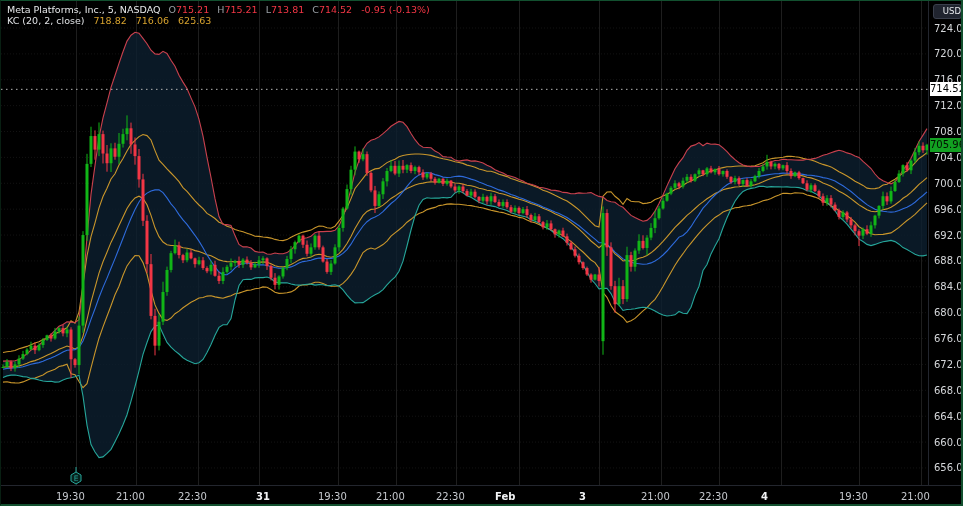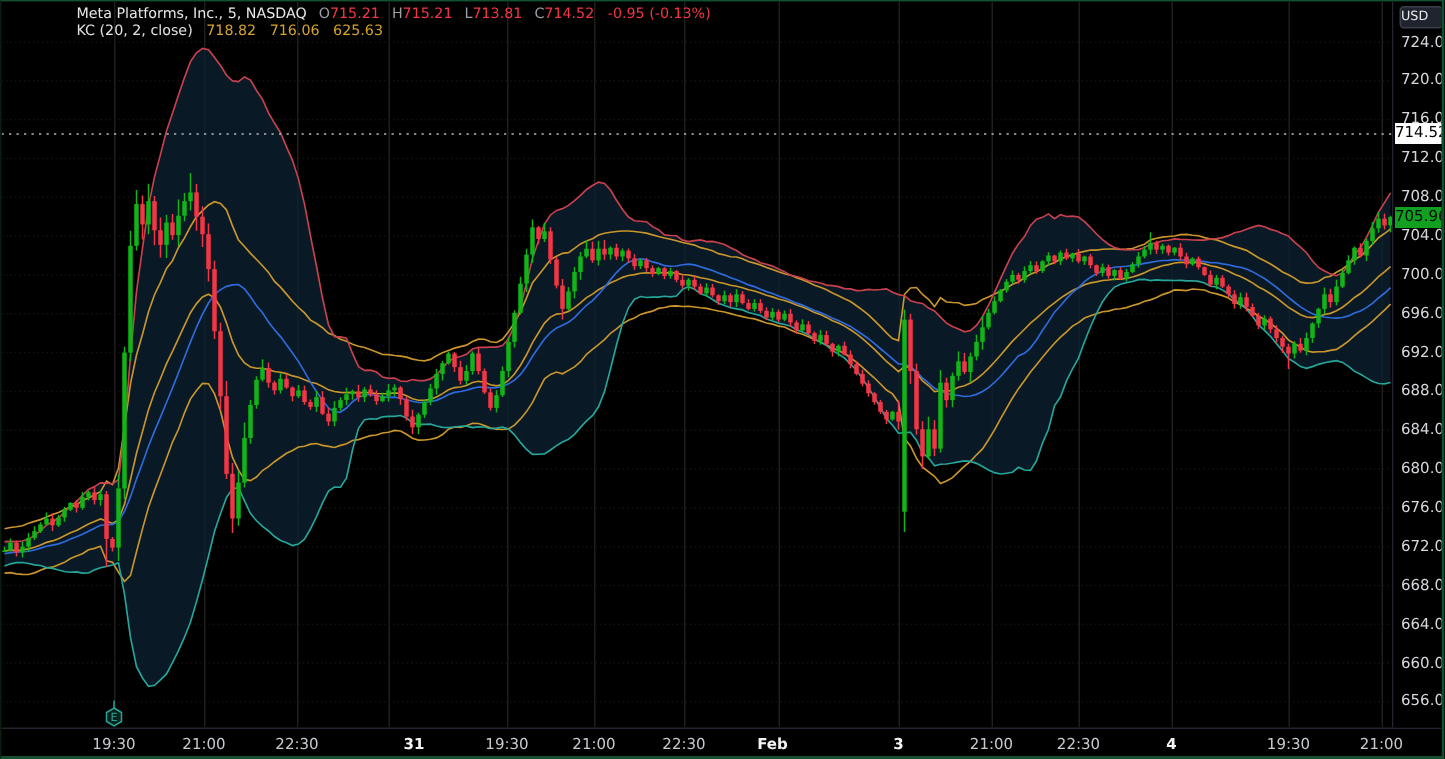--- a/index.html
+++ b/index.html
@@ -6,36 +6,36 @@
   *{box-sizing:border-box;}
   .win{
     position:relative;width:963px;height:506px;background:#000;
     font-family:"DejaVu Sans","Liberation Sans",sans-serif;
     overflow:hidden;
     border-top:1px solid #12502f;border-right:2px solid #12502f;border-bottom:2px solid #12502f;border-left:1px solid #081f12;
   }
   .plot{position:absolute;left:0;top:0;width:928px;height:484px;}
   .plot svg{display:block;}
   .legend{position:absolute;left:6px;top:3px;z-index:5;font-size:9.5px;line-height:11px;white-space:nowrap;}
-  .legend .row{height:11px;margin-left:44px;}
+  .legend .row{height:11px;}
   .lg-sym{color:#e6e8ea;}
   .lg-k{color:#9aa0a6;margin-left:5px;}
   .lg-red{color:#f23645;}
   .lg-gold{color:#d6a22e;margin-left:6px;text-align:center;}
   .lg-blue{color:#3d7bf5;margin-left:6px;}
   .lg-teal{color:#2bb3a2;margin-left:6px;}
   .lg-lbl{color:#dfe1e4;}
   .price-axis{position:absolute;left:929px;top:0;width:34px;height:484px;background:#000;z-index:4;}
   .price-axis .tick{position:absolute;left:4px;color:#d5d7da;font-size:10px;}
-  .usd-btn{position:absolute;left:3px;top:3px;width:29px;height:15px;background:#20242f;border:1px solid #3a3f4c;border-radius:3px;color:#e8eaed;font-size:8.5px;line-height:13px;text-align:left;padding:0;font-family:inherit;}
+  .usd-btn{position:absolute;left:3px;top:3px;width:29px;height:15px;background:#20242f;border:1px solid #3a3f4c;border-radius:3px;color:#e8eaed;font-size:8.5px;line-height:13px;text-align:right;padding:0;font-family:inherit;}
   .badge{position:absolute;left:0;width:34px;height:14px;font-size:10px;line-height:14px;text-align:center;z-index:6;}
   .badge.white{background:#ffffff;color:#000;}
   .badge.green{background:#12a021;color:#031003;}
   .time-axis{position:absolute;left:0;top:484px;width:963px;height:22px;background:#000;border-top:1px solid #23262e;z-index:3;}
-  .time-axis .tick{position:absolute;top:5px;width:40px;margin-left:-20px;text-align:center;color:#c6c9ce;font-size:10px;}
+  .time-axis .tick{position:absolute;top:5px;width:40px;margin-left:-20px;text-align:left;color:#c6c9ce;font-size:10px;}
   .time-axis .tick.strong{color:#f2f3f5;font-weight:bold;}
 </style>
 </head>
 <body>
 
 <div class="win">
 
   <div class="plot">
     <svg id="chart-svg" width="928" height="484" viewBox="0 0 928 484">
         <g>

